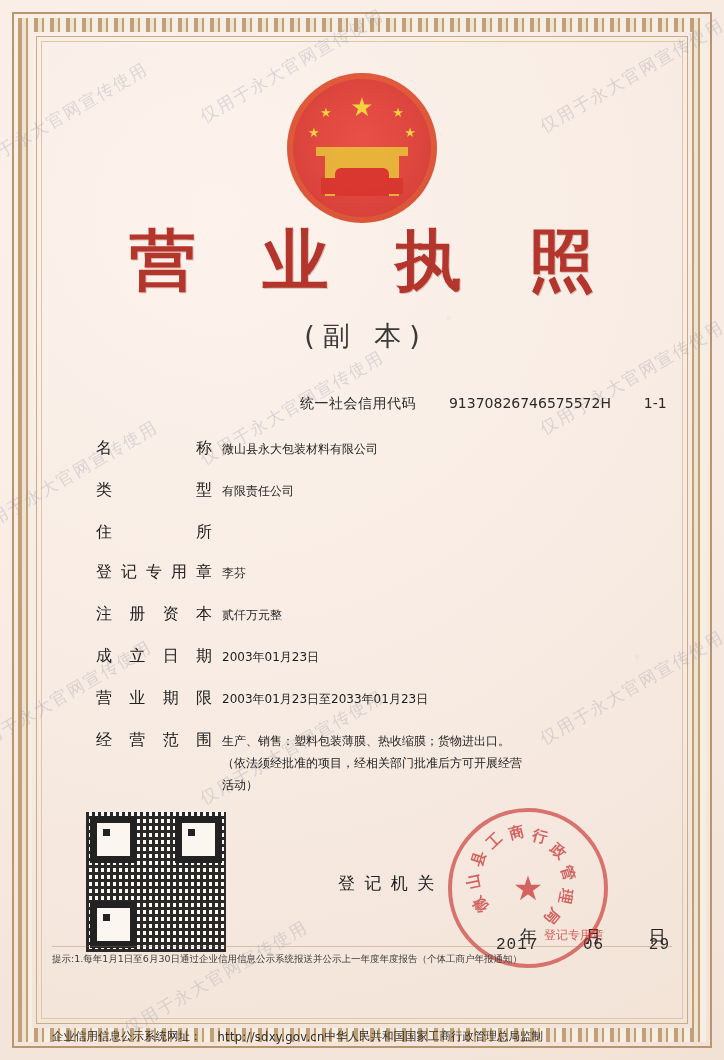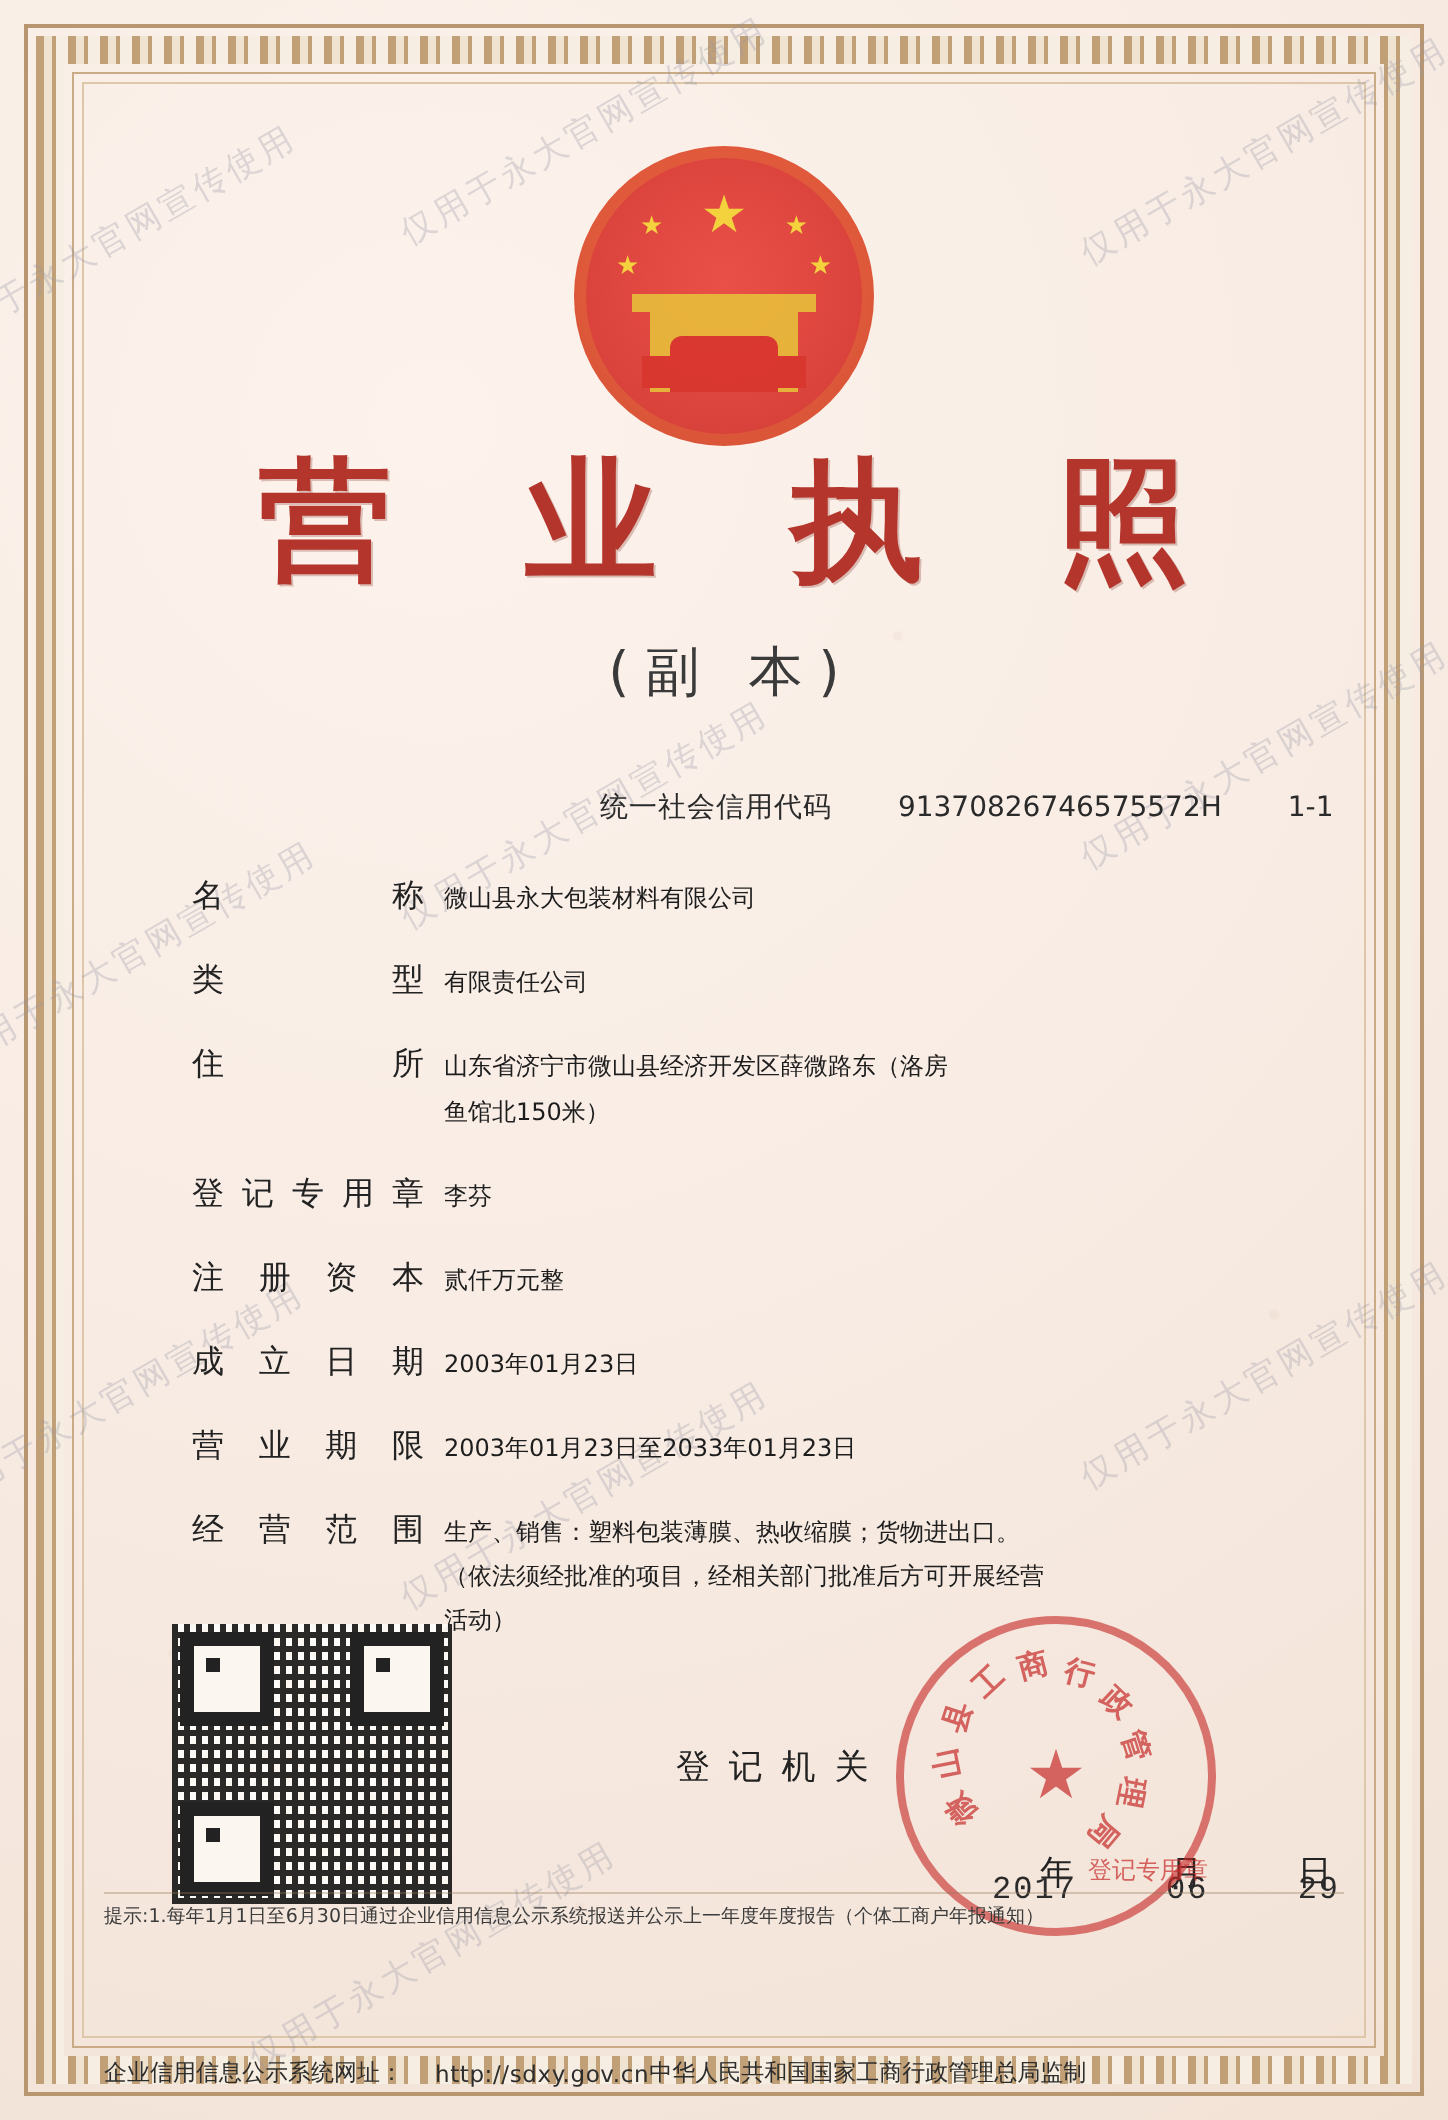--- a/index.html
+++ b/index.html
@@ -410,22 +410,20 @@
       <div class="row">
         <div class="label">名称</div>
         <div class="value">微山县永大包装材料有限公司</div>
       </div>
       <div class="row">
         <div class="label">类型</div>
         <div class="value">有限责任公司</div>
       </div>
       <div class="row">
         <div class="label">住所</div>
-        <div class="value">山东省济宁市微山县经济开发区薛微路东（洛房
-鱼馆北150米）</div>
       </div>
       <div class="row">
         <div class="label">登记专用章</div>
         <div class="value">李芬</div>
       </div>
       <div class="row">
         <div class="label">注册资本</div>
         <div class="value">贰仟万元整</div>
       </div>
       <div class="row">

